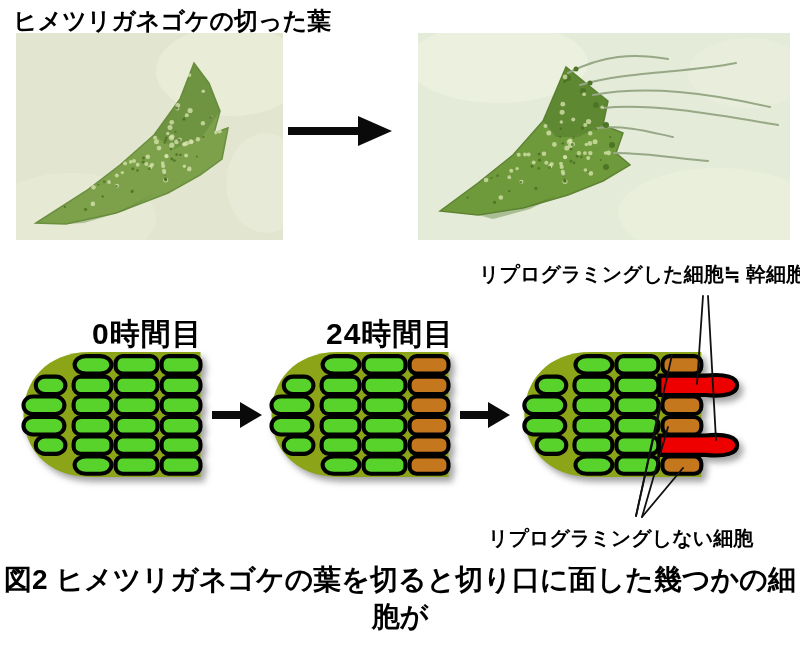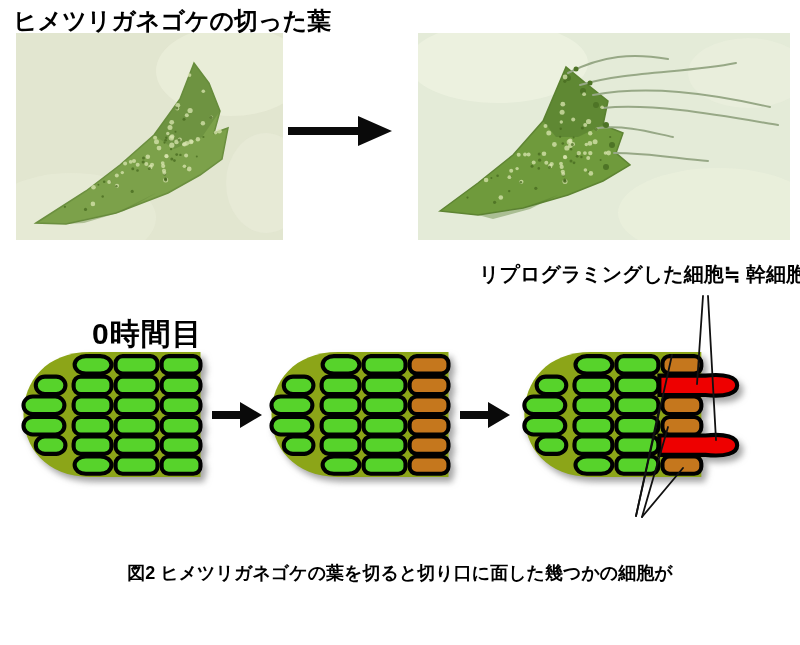--- a/index.html
+++ b/index.html
@@ -19,21 +19,21 @@
   .t36{left:562px;}
   .leaf{position:absolute;top:349px;filter:drop-shadow(4px 5px 3px rgba(90,90,90,0.55));}
   .leaf0{left:18px;}
   .leaf1{left:266px;}
   .leaf2{left:519px;}
   .arrow-sm{position:absolute;top:400px;}
   .a1{left:212px;}
   .a2{left:460px;}
   .pointer-overlay{position:absolute;left:480px;top:270px;z-index:5;pointer-events:none;}
   .caption{position:absolute;left:0;top:562px;width:800px;text-align:center;
-           font-size:18px;font-weight:bold;line-height:1.32;}
+           font-size:28px;font-weight:bold;line-height:1.32;}
 </style>
 </head>
 <body>
 
 <div class="canvas">
 
   <div class="title">ヒメツリガネゴケの切った葉</div>
 
   <div class="photo photo1">
     <svg width="267" height="207" viewBox="0 0 267 207">
@@ -261,20 +261,21 @@
           <circle cx="168.3" cy="111.5" r="1.7" fill="#d9e6b0" opacity="0.75"></circle>
           <circle cx="99.1" cy="135.6" r="1.7" fill="#d9e6b0" opacity="0.75"></circle>
           <circle cx="154.3" cy="111.5" r="1.5" fill="#47691f" opacity="0.75"></circle>
         </g>
     </svg>
   </div>
 
   <div class="ann ann-top">リプログラミングした細胞≒ 幹細胞</div>
 
   <div class="tlabel t0">0時間目</div>
+  <div class="tlabel t24">24時間目</div>
 
   <svg class="leaf leaf0" width="190" height="133" viewBox="0 0 185 130">
       <path d="M70,3 H178 V125 H70 C27,125 5,96 5,64 C5,32 27,3 70,3 Z" fill="#8CA518"></path>
       <rect x="55" y="7" width="36" height="17" rx="11" ry="11" fill="#57D32B" stroke="#000000" stroke-width="4"></rect>
       <rect x="95" y="7" width="41" height="17" rx="7" ry="7" fill="#57D32B" stroke="#000000" stroke-width="4"></rect>
       <rect x="140" y="7" width="38" height="17" rx="7" ry="7" fill="#57D32B" stroke="#000000" stroke-width="4"></rect>
       <rect x="17" y="27" width="29" height="17" rx="9" ry="9" fill="#57D32B" stroke="#000000" stroke-width="4"></rect>
       <rect x="54" y="27" width="37" height="17" rx="7" ry="7" fill="#57D32B" stroke="#000000" stroke-width="4"></rect>
       <rect x="95" y="27" width="41" height="17" rx="7" ry="7" fill="#57D32B" stroke="#000000" stroke-width="4"></rect>
       <rect x="140" y="27" width="38" height="17" rx="7" ry="7" fill="#57D32B" stroke="#000000" stroke-width="4"></rect>
@@ -355,18 +356,19 @@
     <g stroke="#111" stroke-width="1.8" stroke-linecap="round">
       <line x1="223" y1="26" x2="217" y2="114"></line>
       <line x1="228" y1="26" x2="236" y2="170"></line>
       <line x1="156" y1="246" x2="192" y2="85"></line>
       <line x1="156" y1="246" x2="180" y2="135"></line>
       <line x1="162" y1="247" x2="188" y2="157"></line>
       <line x1="162" y1="247" x2="203" y2="198"></line>
     </g>
   </svg>
 
+  <div class="ann ann-bottom">リプログラミングしない細胞</div>
 
   <div class="caption">
     <div>図2 ヒメツリガネゴケの葉を切ると切り口に面した幾つかの細胞が</div>
   </div>
 
 </div>
 
 </body></html>

